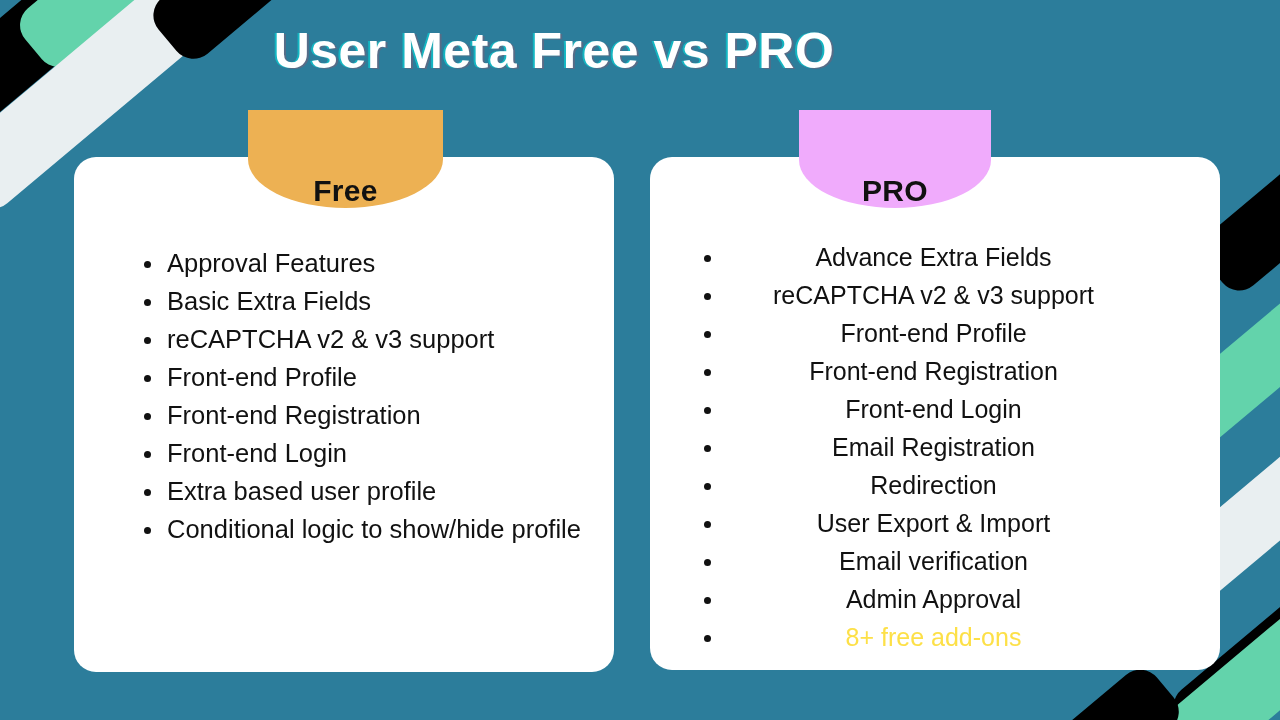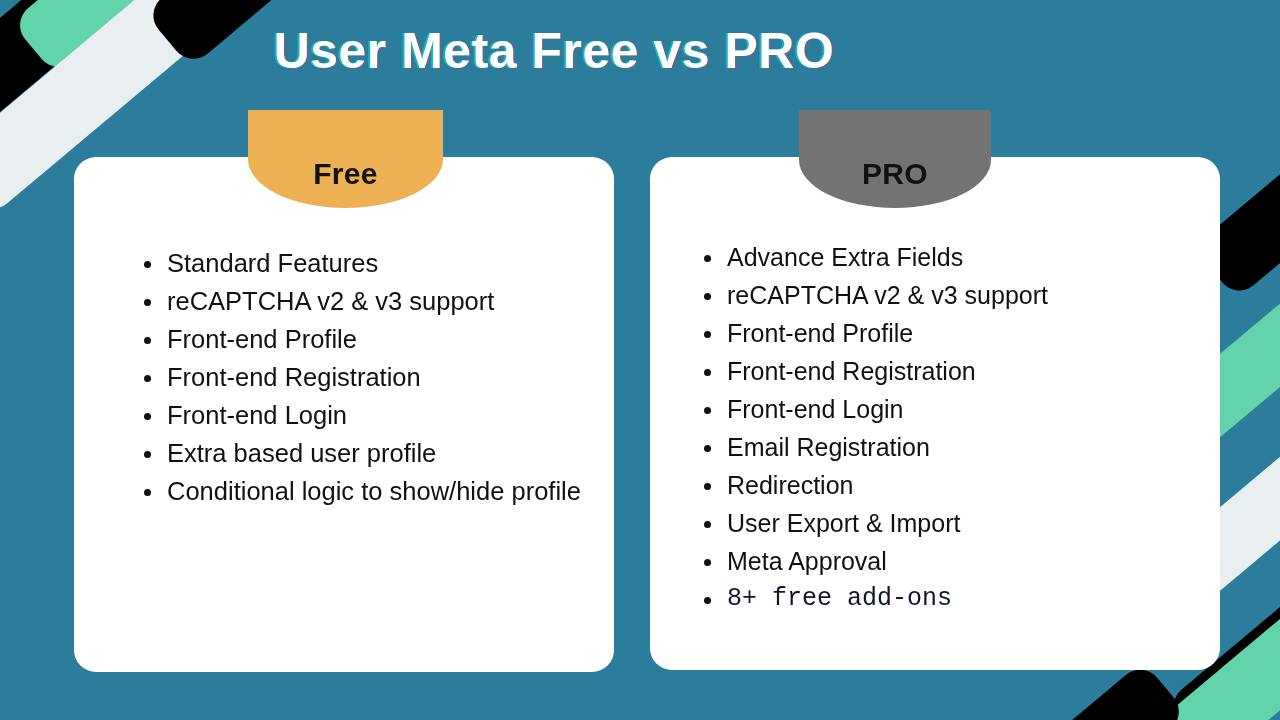--- a/index.html
+++ b/index.html
@@ -83,37 +83,37 @@
   #card-free { left: 74px;  top: 157px; width: 540px; height: 515px; }
   #card-pro  { left: 650px; top: 157px; width: 570px; height: 513px; }
 
   
   .badge {
     position: absolute;
     height: 98px;
     border-radius: 0 0 200px 200px / 0 0 100px 100px;
     z-index: 3;
     display: flex;
-    align-items: center;
+    align-items: flex-end;
     justify-content: center;
     padding-top: 30px;
     font-size: 30px;
     font-weight: bold;
     color: #111111;
     letter-spacing: 0.3px;
   }
 
   #badge-free {
     left: 248px; top: 110px; width: 195px;
     background: #edb153;
   }
 
   #badge-pro {
     left: 799px; top: 110px; width: 192px;
-    background: #737373;
+    background: #f0abfc;
   }
 
   
   .feature-list {
     position: absolute;
     list-style: none;
     z-index: 3;
     color: #111111;
   }
 
@@ -124,20 +124,21 @@
     font-size: 25.5px;
     line-height: 38px;
   }
 
   #list-pro {
     left: 700px;
     top: 238px;
     width: 440px;
     font-size: 25px;
     line-height: 38px;
+    text-align: center;
   }
 
   .feature-list li {
     position: relative;
     padding-left: 27px;
     white-space: nowrap;
   }
 
   .feature-list li::before {
     content: "";
@@ -151,22 +152,21 @@
   }
 
   
   .feature-list li.wrap {
     white-space: normal;
     text-align: justify;
     text-align-last: left;
   }
 
   .feature-list li.accent {
-    color: #0f172a;
-    font-family: Liberation Mono, monospace;
+    color: #fde047;
   }
   .feature-list li.accent::before {
     background: #111111;
   }
 </style>
 </head>
 <body>
 
 <div id="decor">
   <div class="bar tl-black-1"></div>
@@ -182,21 +182,22 @@
   <div class="bar bl-black"></div>
 </div>
 
 <div id="title">User Meta Free vs PRO</div>
 
 <div class="card" id="card-free"></div>
 <div class="badge" id="badge-free">
   <span>Free</span>
 </div>
 <ul class="feature-list" id="list-free">
-  <li>Standard Features</li>
+  <li>Approval Features</li>
+  <li>Basic Extra Fields</li>
   <li>reCAPTCHA v2 &amp; v3 support</li>
   <li>Front-end Profile</li>
   <li>Front-end Registration</li>
   <li>Front-end Login</li>
   <li>Extra based user profile</li>
   <li class="wrap">Conditional logic to show/hide profile</li>
 </ul>
 
 <div class="card" id="card-pro"></div>
 <div class="badge" id="badge-pro">
@@ -204,15 +205,16 @@
 </div>
 <ul class="feature-list" id="list-pro">
   <li>Advance Extra Fields</li>
   <li>reCAPTCHA v2 &amp; v3 support</li>
   <li>Front-end Profile</li>
   <li>Front-end Registration</li>
   <li>Front-end Login</li>
   <li>Email Registration</li>
   <li>Redirection</li>
   <li>User Export &amp; Import</li>
-  <li>Meta Approval</li>
+  <li>Email verification</li>
+  <li>Admin Approval</li>
   <li class="accent">8+ free add-ons</li>
 </ul>
 
 </body></html>

